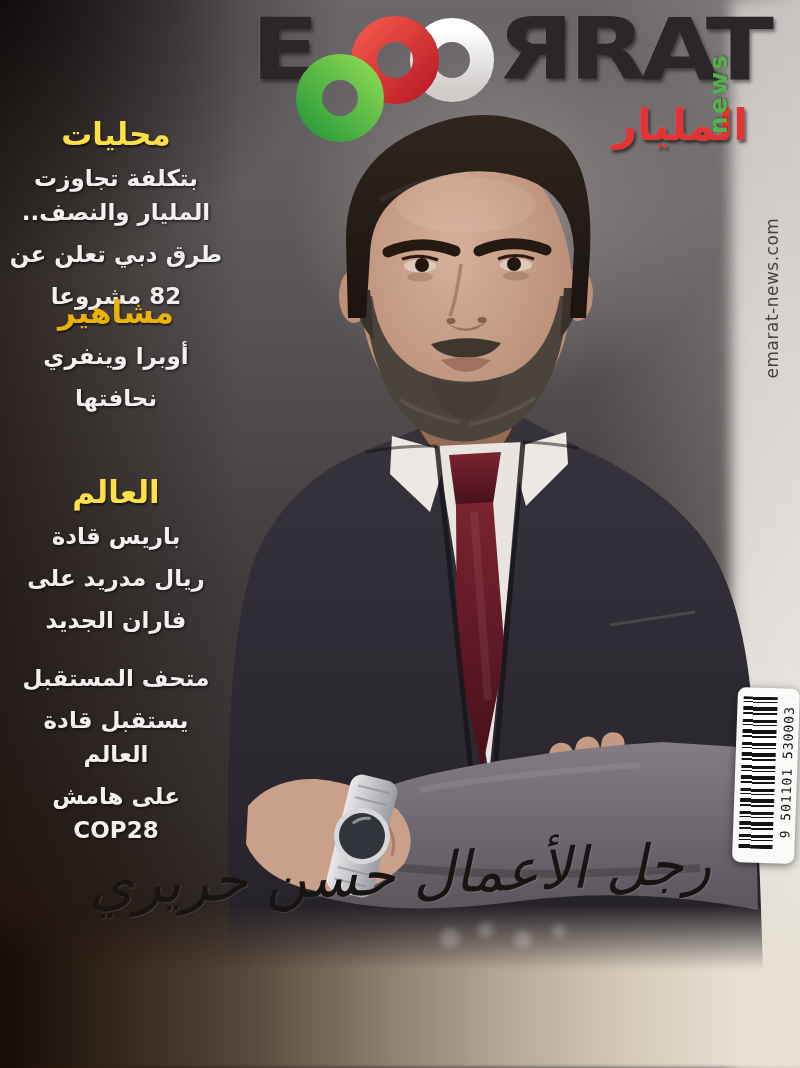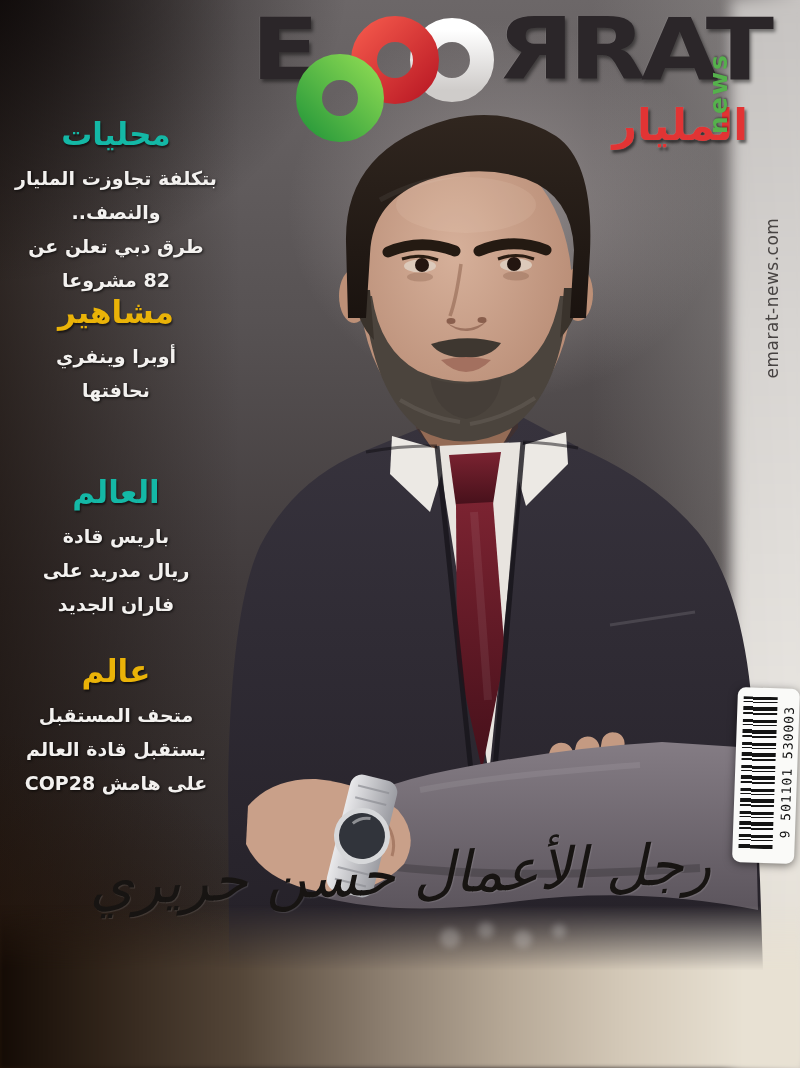--- a/index.html
+++ b/index.html
@@ -43,23 +43,23 @@
   
   .site-vert{position:absolute;left:652px;top:288px;width:240px;text-align:center;z-index:2;
       transform:rotate(-90deg);font-size:17px;color:#474342;letter-spacing:.5px;}
   
   .man{position:absolute;inset:0;z-index:3;}
   
   .sidebar{position:absolute;inset:0;z-index:6;}
   .sec{position:absolute;left:0;width:232px;text-align:center;direction:rtl;}
   .sec h2{margin:0 0 9px;font-size:31px;line-height:36px;font-weight:bold;
       text-shadow:1px 2px 2px rgba(0,0,0,.55);}
-  .sec p{margin:0;font-size:19px;line-height:34px;font-weight:bold;color:#f3f1ef;
+  .sec p{margin:8px;font-size:23px;line-height:34px;font-weight:bold;color:#f3f1ef;
       text-shadow:1px 1px 3px rgba(0,0,0,.75);}
-  .t-red{color:#14b8a6;} .t-green{color:#eab308;}
+  .t-red{color:#fde047;} .t-green{color:#eab308;}
   .sec1{top:116px;} .sec2{top:294px;} .sec3{top:474px;} .sec4{top:653px;}
   
   .barcode{position:absolute;left:735px;top:688px;width:62px;height:175px;z-index:7;
       background:#fafaf8;border-radius:8px;transform:rotate(2deg);
       box-shadow:0 2px 8px rgba(0,0,0,.5);}
   .barcode .bars{position:absolute;left:6px;top:9px;width:34px;height:152px;
       background:repeating-linear-gradient(180deg,
         #141414 0 3px,#fbfbfb 3px 5px,#141414 5px 6px,#fbfbfb 6px 10px,
         #141414 10px 14px,#fbfbfb 14px 16px,#141414 16px 18px,#fbfbfb 18px 23px);}
   .barcode .num{position:absolute;left:-23px;top:76px;width:150px;text-align:center;
@@ -218,21 +218,20 @@
       <p>أوبرا وينفري</p>
       <p>نحافتها</p>
     </section>
     <section class="sec sec3">
       <h2 class="t-red">العالم</h2>
       <p>باريس قادة</p>
       <p>ريال مدريد على</p>
       <p>فاران الجديد</p>
     </section>
     <section class="sec sec4">
-      <h2 class="t-green">عالم</h2>
       <p>متحف المستقبل</p>
       <p>يستقبل قادة العالم</p>
       <p>على هامش COP28</p>
     </section>
   </aside>
 
   <div class="barcode">
     <div class="bars"></div>
     <div class="num">9 501101 530003</div>
   </div>

